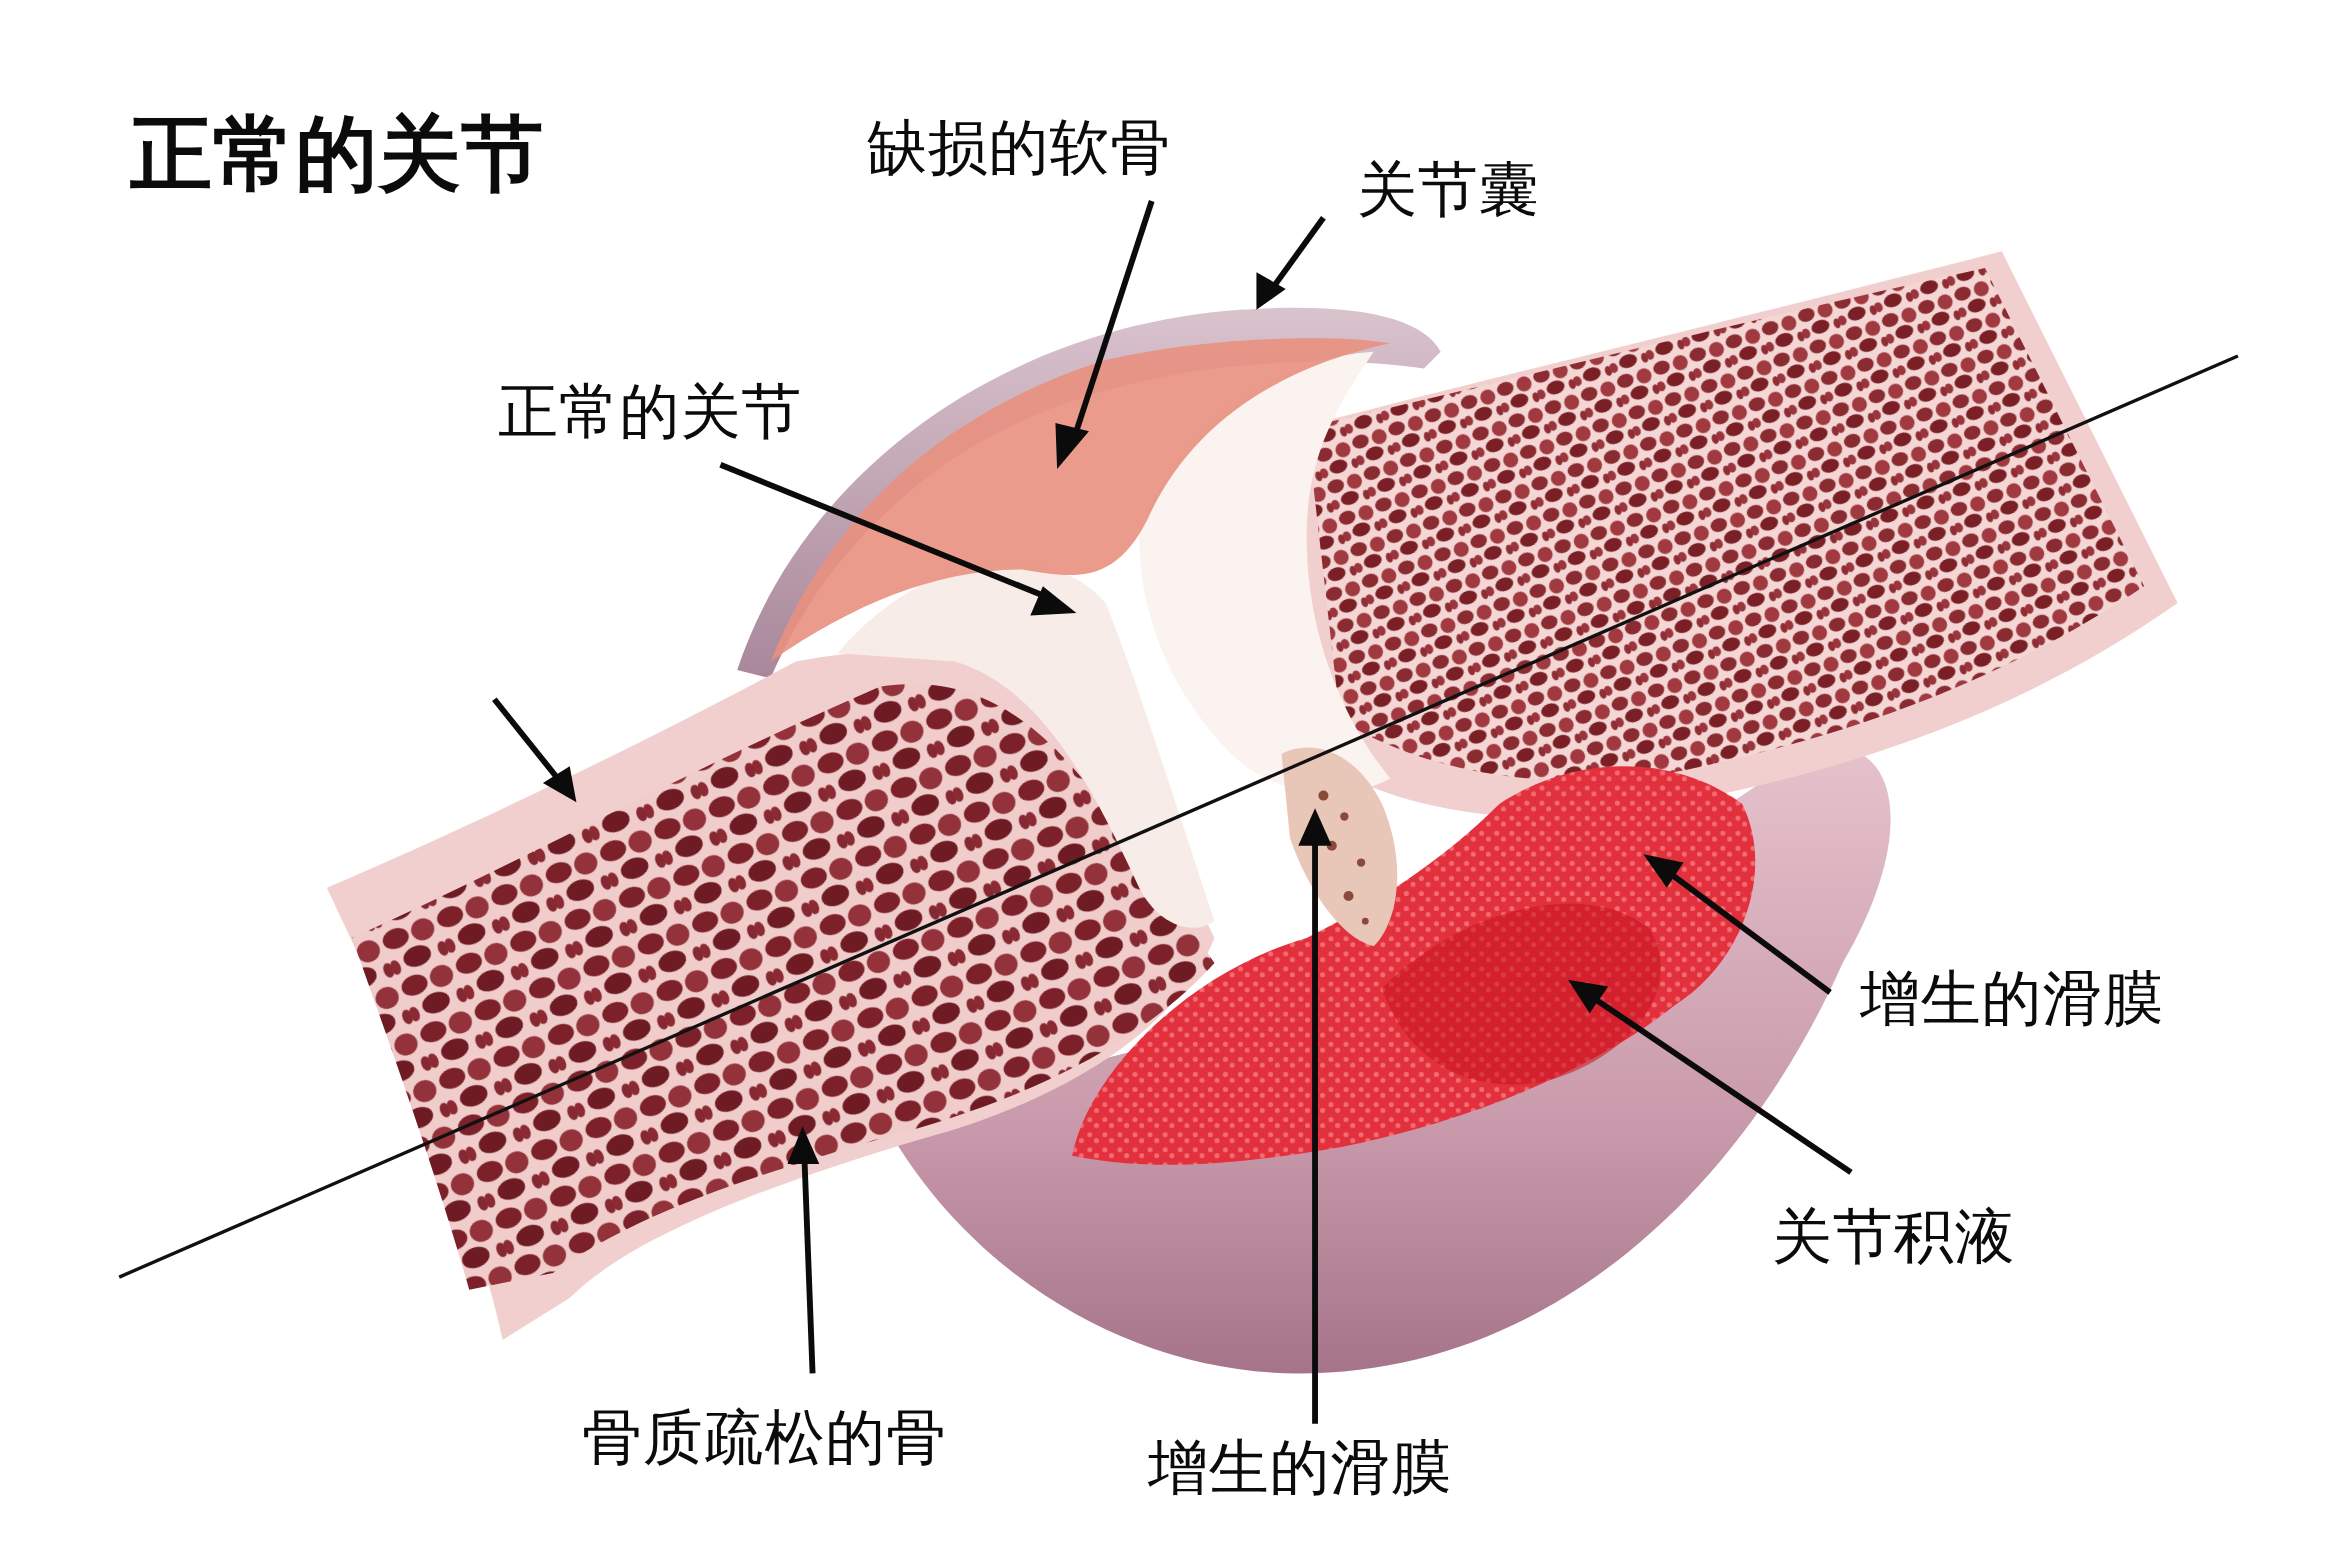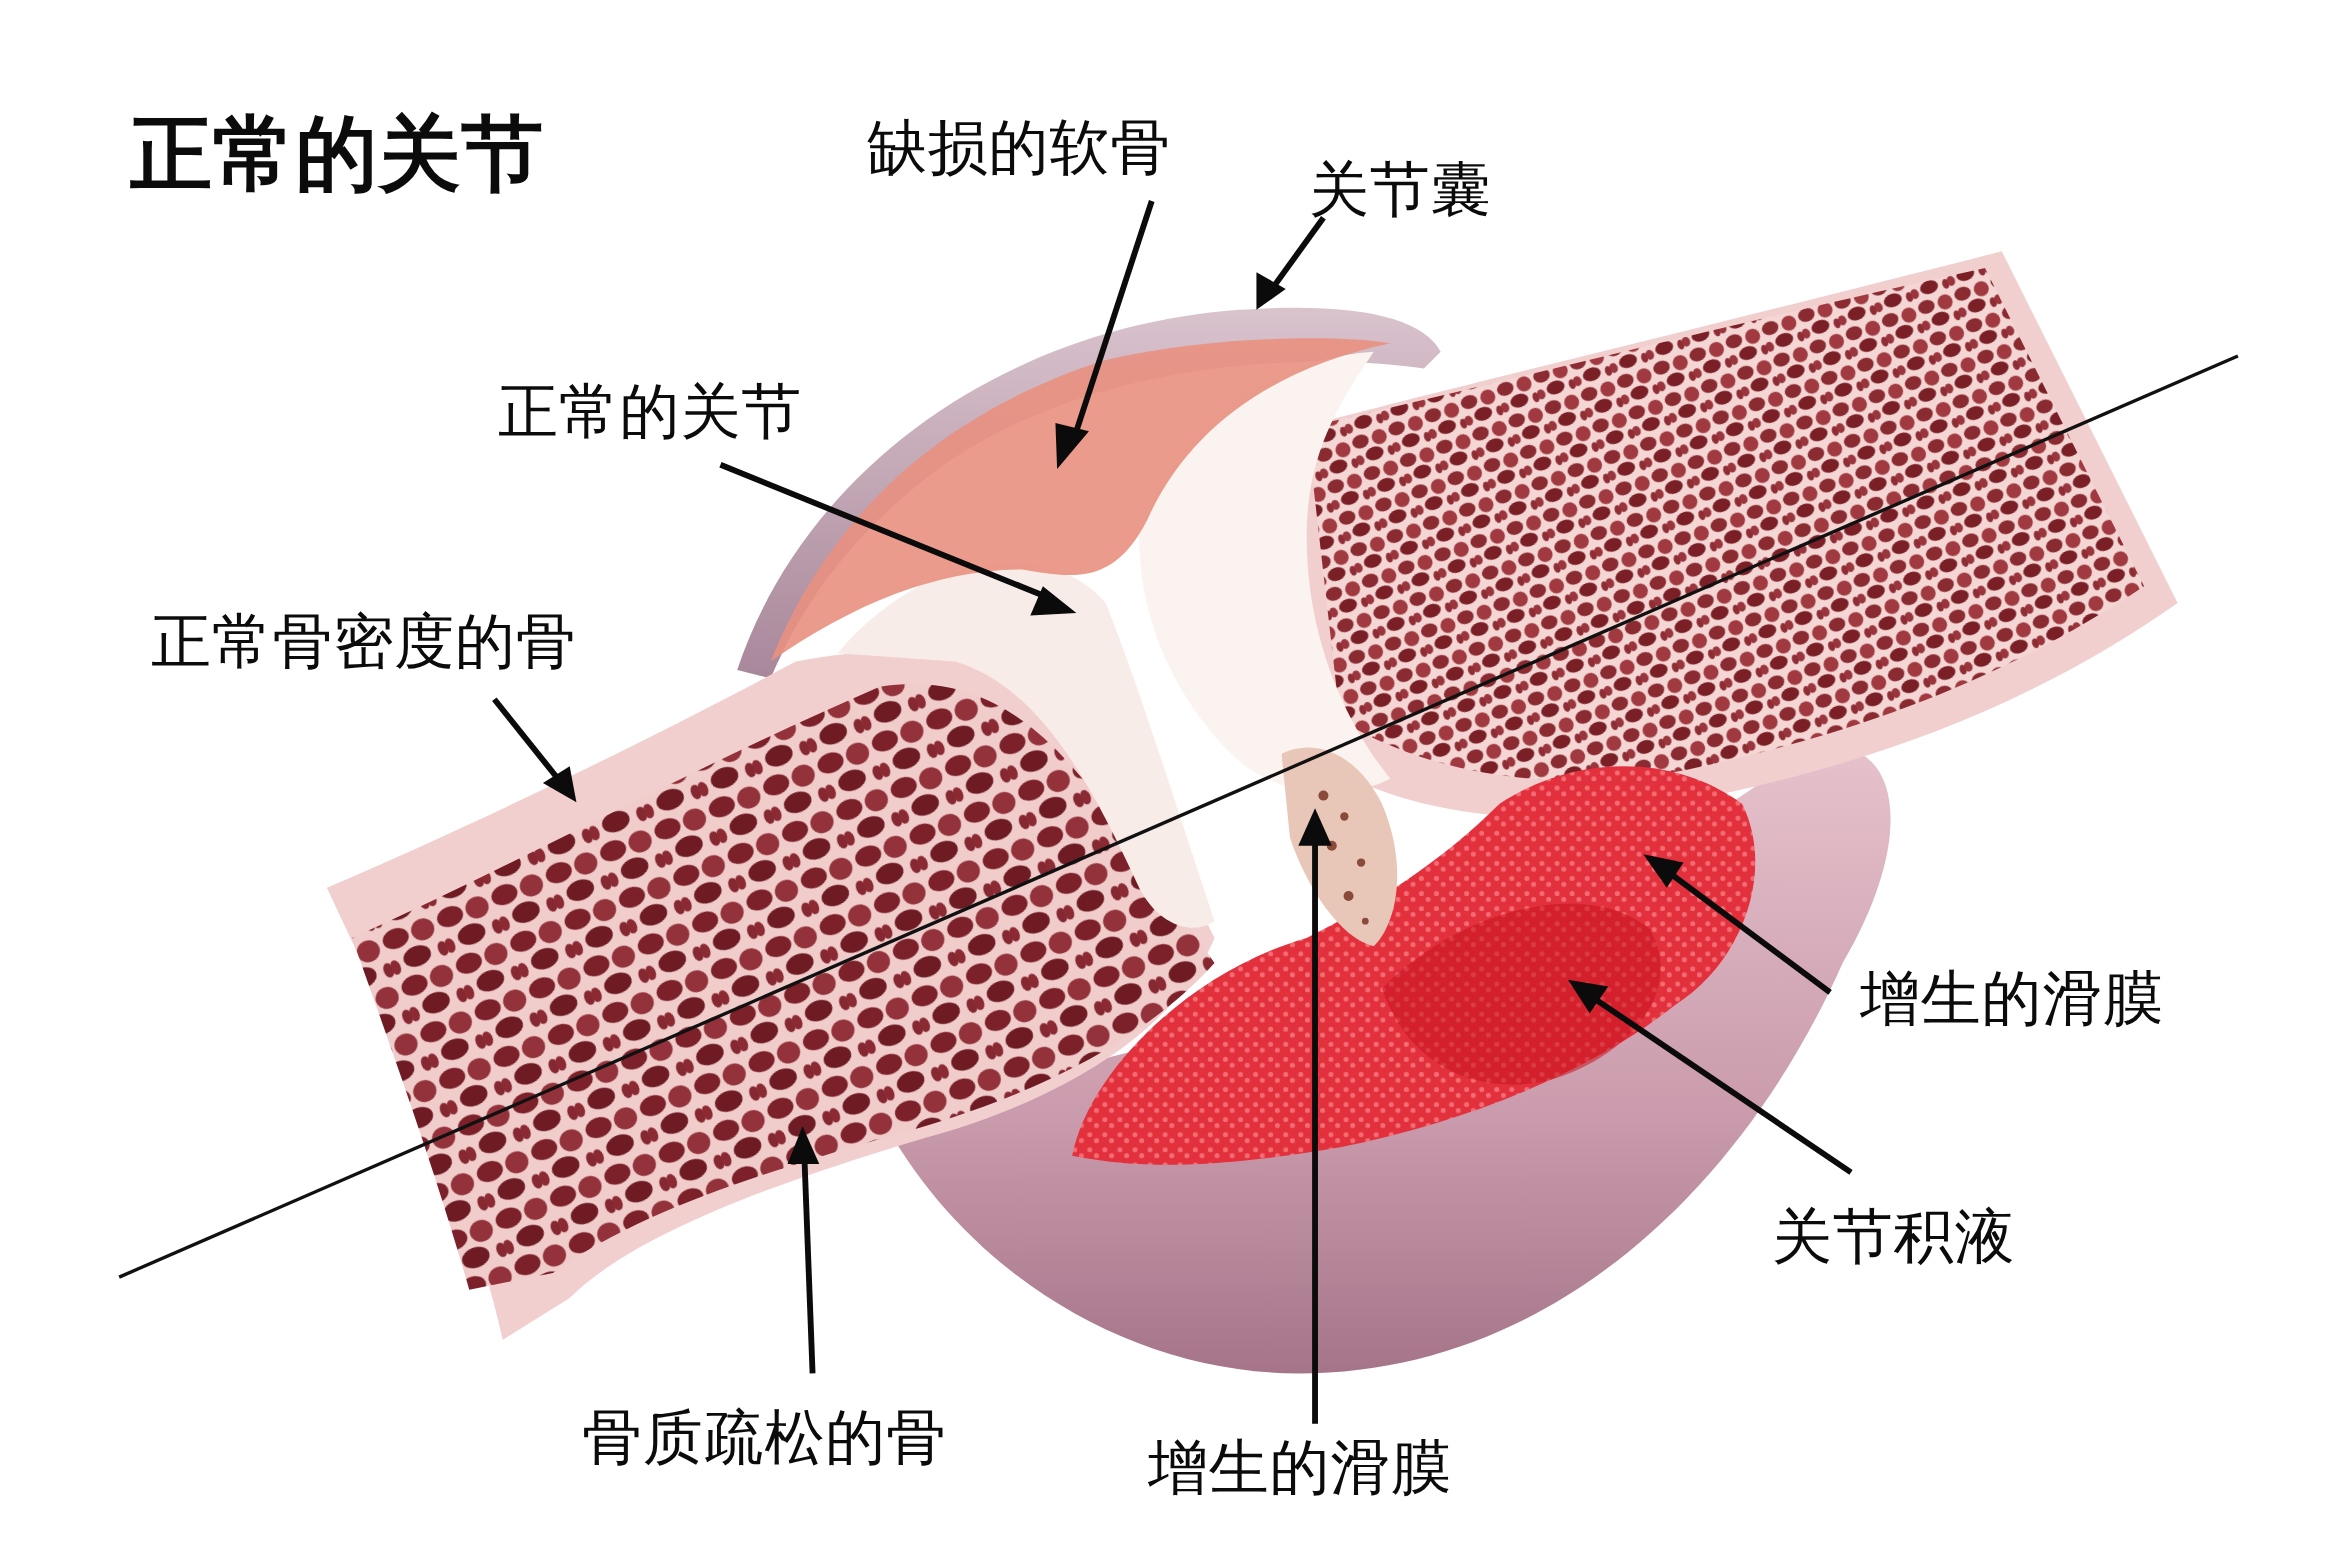--- a/index.html
+++ b/index.html
@@ -127,22 +127,21 @@
       <line x1="2185" y1="1185" x2="1990" y2="1040"></line>
       <polygon points="1962,1020 2010,1030 1990,1060" stroke="none"></polygon>
 
       <line x1="2210" y1="1400" x2="1900" y2="1190"></line>
       <polygon points="1872,1170 1920,1178 1898,1210" stroke="none"></polygon>
     </g>
   </svg>
 
   <div class="label title" style="left:130px; top:113px;">正常的关节</div>
   <div class="label std" style="left:867px; top:117px;">缺损的软骨</div>
-  <div class="label std" style="left:1309px; top:159px;">关节囊</div>
+  <div class="label std" style="left:1357px; top:159px;">关节囊</div>
   <div class="label std" style="left:498px; top:381px;">正常的关节</div>
-  <div class="label std" style="left:151px; top:611px;">正常骨密度的骨</div>
   <div class="label std" style="left:1860px; top:955px;margin-top:13px;">增生的滑膜</div>
   <div class="label std" style="left:1772px; top:1206px;">关节积液</div>
   <div class="label std" style="left:582px; top:1407px;">骨质疏松的骨</div>
   <div class="label std" style="left:1148px; top:1437px;">增生的滑膜</div>
 
 </div>
 
 
 </body></html>

